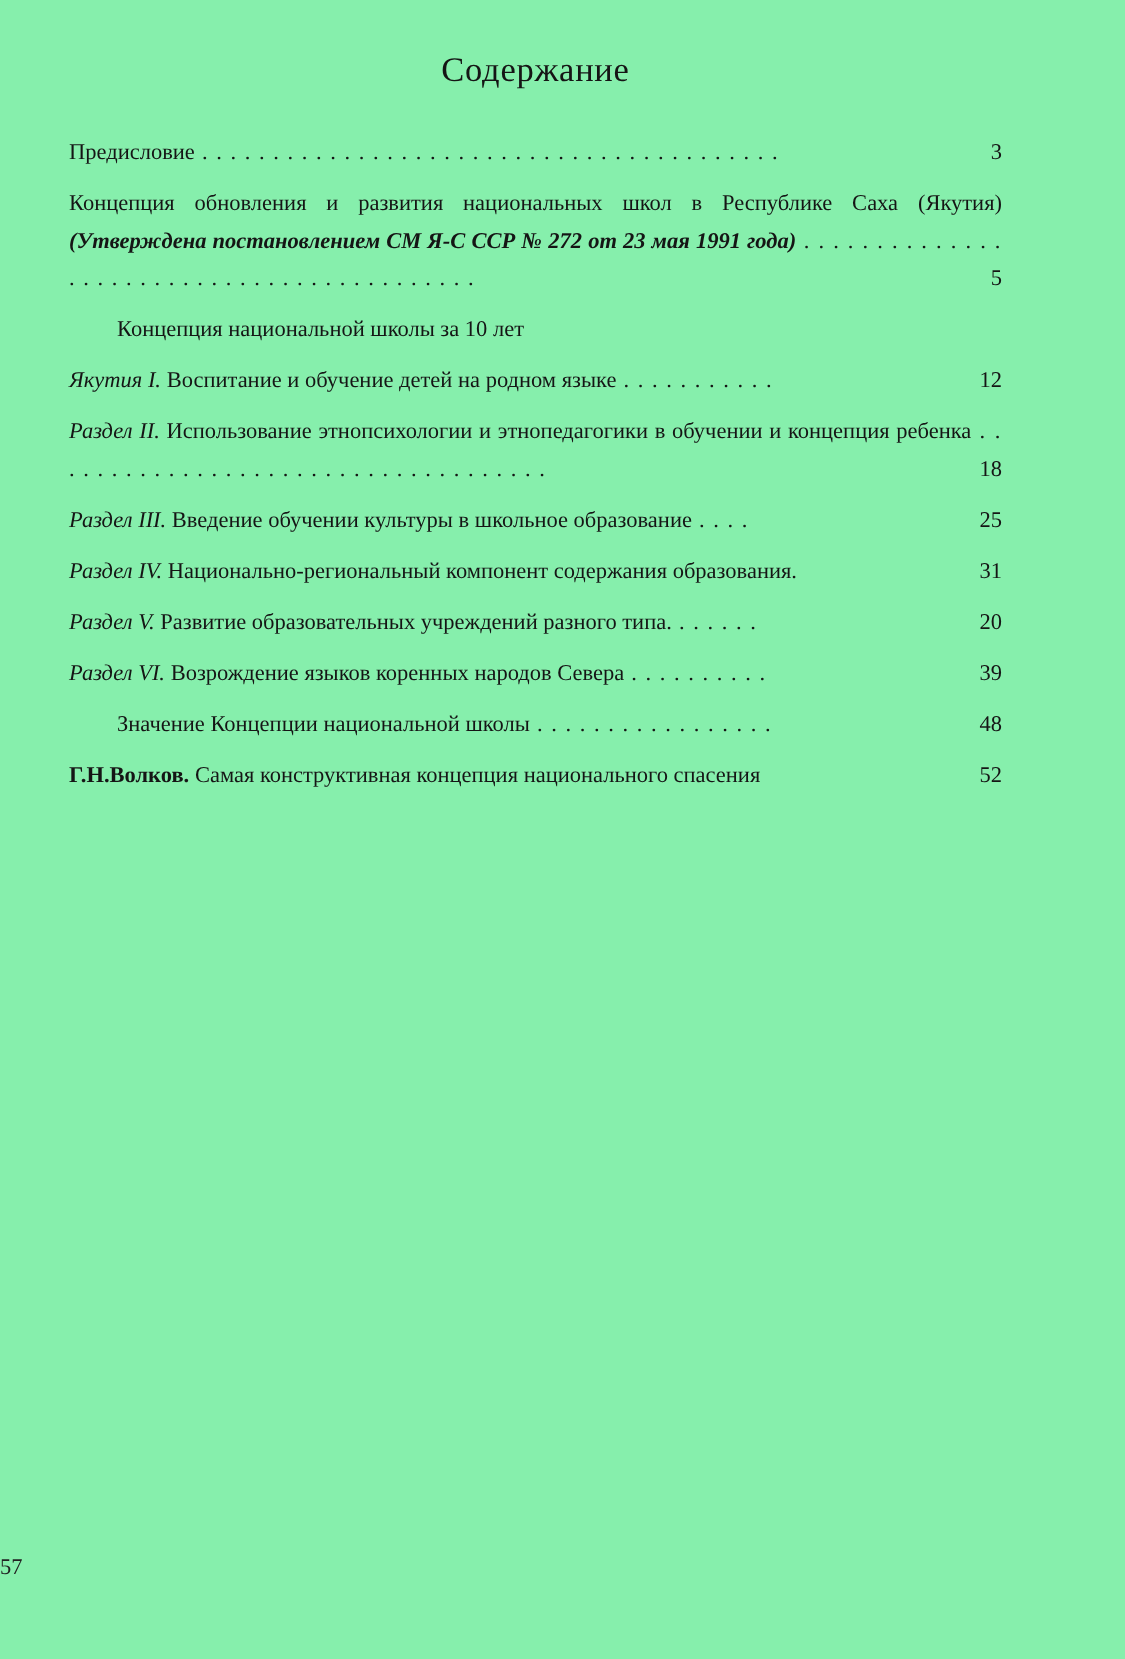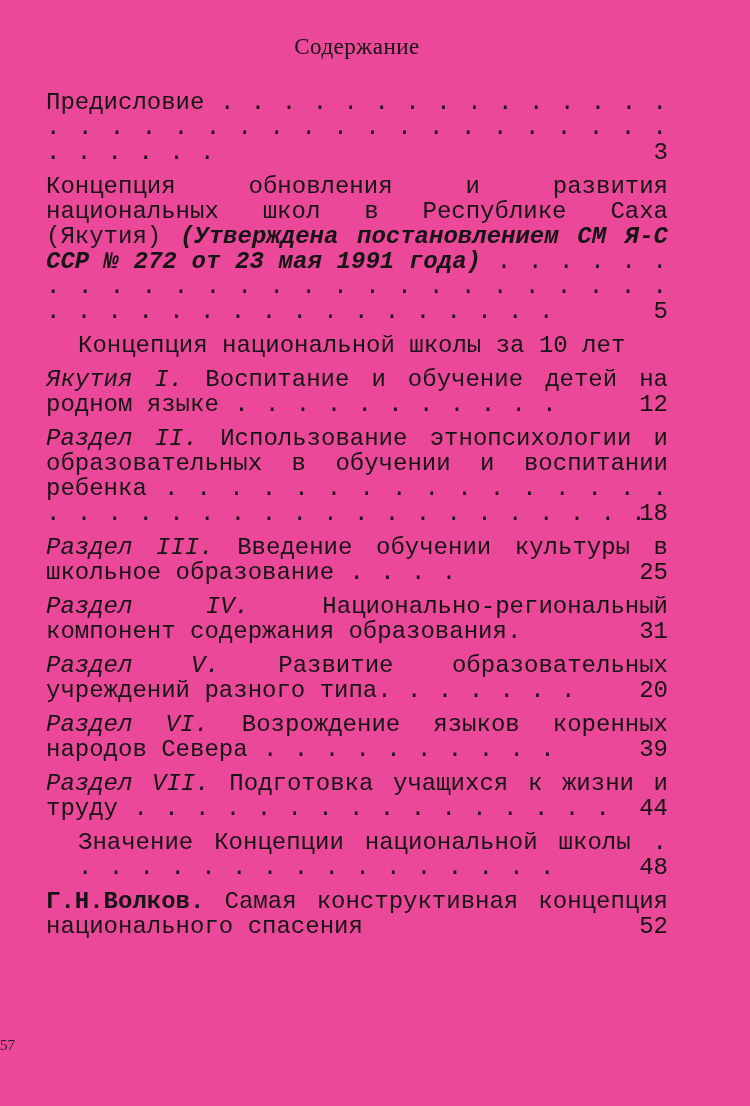--- a/index.html
+++ b/index.html
@@ -2,45 +2,44 @@
 <html><head>
 <meta charset="utf-8">
 <style>
   html, body { margin: 0; padding: 0; }
   body { background: #e9e9e9; }
   .sheet {
     position: relative;
     width: 750px;
     height: 1106px;
     margin: 0 auto;
-    background: #ec4899;
+    background: #86efac;
     color: #151515;
     font-family: "Liberation Serif", "DejaVu Serif", serif;
     overflow: hidden;
   }
   .content {
     position: absolute;
     left: 46px;
     top: 34px;
     width: 622px;
   }
   .page-title {
     font-size: 23px;
     font-weight: normal;
     text-align: center;
     letter-spacing: 0.5px;
     margin: 0 0 30px 0;
   }
   .entry {
     position: relative;
-    font-size: 24px;
+    font-size: 15px;
     line-height: 25px;
     text-align: justify;
     margin-bottom: 9px;
-    font-family: Liberation Mono, monospace;
   }
   .entry .it { font-style: italic; }
   .entry .bd { font-weight: bold; }
   .entry .bi { font-style: italic; font-weight: bold; }
   .entry .dots {
     white-space: normal;
     letter-spacing: 1px;
   }
   .entry .page {
     position: absolute;
@@ -67,31 +66,30 @@
     <h1 class="page-title">Содержание</h1>
 
     <div class="entry"><span>Предисловие</span><span class="dots"> . . . . . . . . . . . . . . . . . . . . . . . . . . . . . . . . . . . . . . . . .</span><span class="page">3</span></div>
 
     <div class="entry"><span>Концепция обновления и развития национальных школ в Республике Саха (Якутия) </span><span class="bi">(Утверждена постановлением СМ Я-С ССР № 272 от 23 мая 1991 года)</span><span class="dots"> . . . . . . . . . . . . . . . . . . . . . . . . . . . . . . . . . . . . . . . . . . .</span><span class="page">5</span></div>
 
     <div class="entry indent"><span>Концепция национальной школы за 10 лет</span></div>
 
     <div class="entry"><span class="it">Якутия I.</span><span> Воспитание и обучение детей на родном языке</span><span class="dots"> . . . . . . . . . . .</span><span class="page">12</span></div>
 
-    <div class="entry"><span class="it">Раздел II.</span><span> Использование этнопсихологии и образовательных в обучении и воспитании ребенка</span><span class="dots"> . . . . . . . . . . . . . . . . . . . . . . . . . . . . . . . . . . . .</span><span class="page">18</span></div>
+    <div class="entry"><span class="it">Раздел II.</span><span> Использование этнопсихологии и этнопедагогики в обучении и концепция ребенка</span><span class="dots"> . . . . . . . . . . . . . . . . . . . . . . . . . . . . . . . . . . . .</span><span class="page">18</span></div>
 
     <div class="entry"><span class="it">Раздел III.</span><span> Введение обучении культуры в школьное образование</span><span class="dots"> . . . .</span><span class="page">25</span></div>
 
     <div class="entry"><span class="it">Раздел IV.</span><span> Национально-региональный компонент содержания образования.</span><span class="dots"></span><span class="page">31</span></div>
 
     <div class="entry"><span class="it">Раздел V.</span><span> Развитие образовательных учреждений разного типа.</span><span class="dots"> . . . . . .</span><span class="page">20</span></div>
 
     <div class="entry"><span class="it">Раздел VI.</span><span> Возрождение языков коренных народов Севера</span><span class="dots"> . . . . . . . . . .</span><span class="page">39</span></div>
 
-    <div class="entry"><span class="it">Раздел VII.</span><span> Подготовка учащихся к жизни и труду</span><span class="dots"> . . . . . . . . . . . . . . . .</span><span class="page">44</span></div>
 
 
     <div class="entry indent"><span>Значение Концепции национальной школы</span><span class="dots"> . . . . . . . . . . . . . . . . .</span><span class="page">48</span></div>
 
     <div class="entry"><span class="bd">Г.Н.Волков.</span><span> Самая конструктивная концепция национального спасения</span><span class="dots"></span><span class="page">52</span></div>
 
   </div>
 
   <div class="folio">57</div>
 </div>

